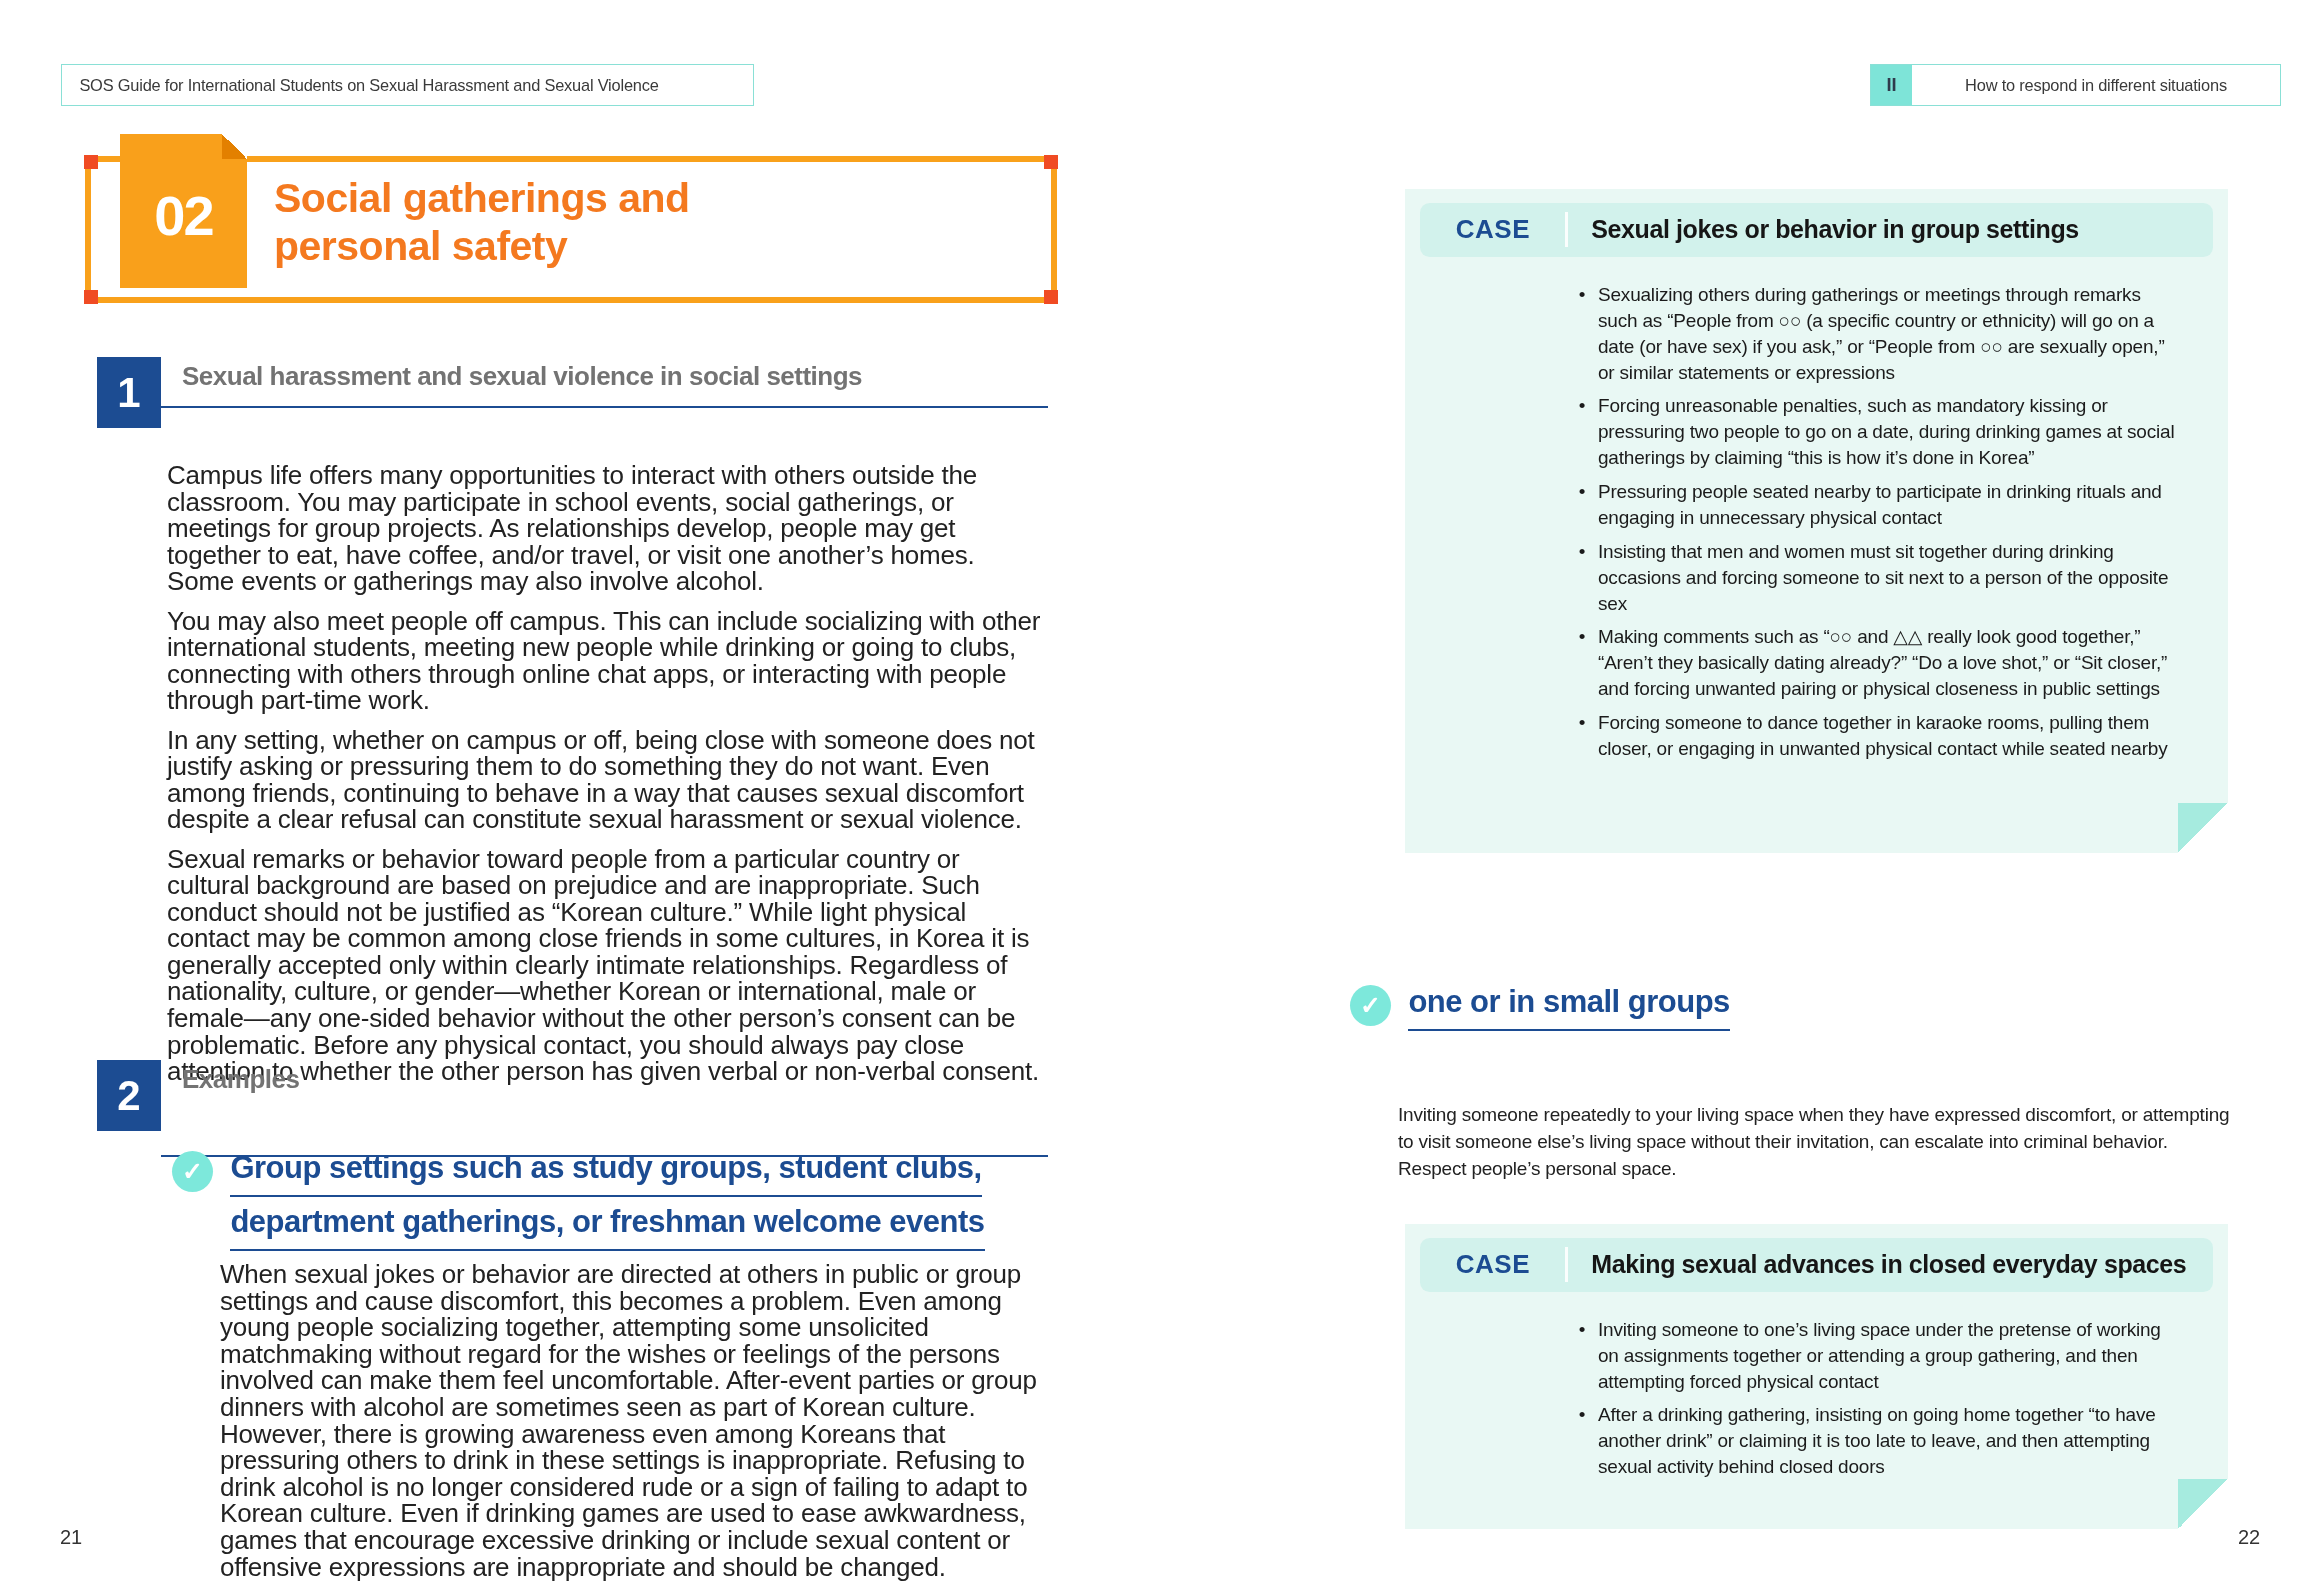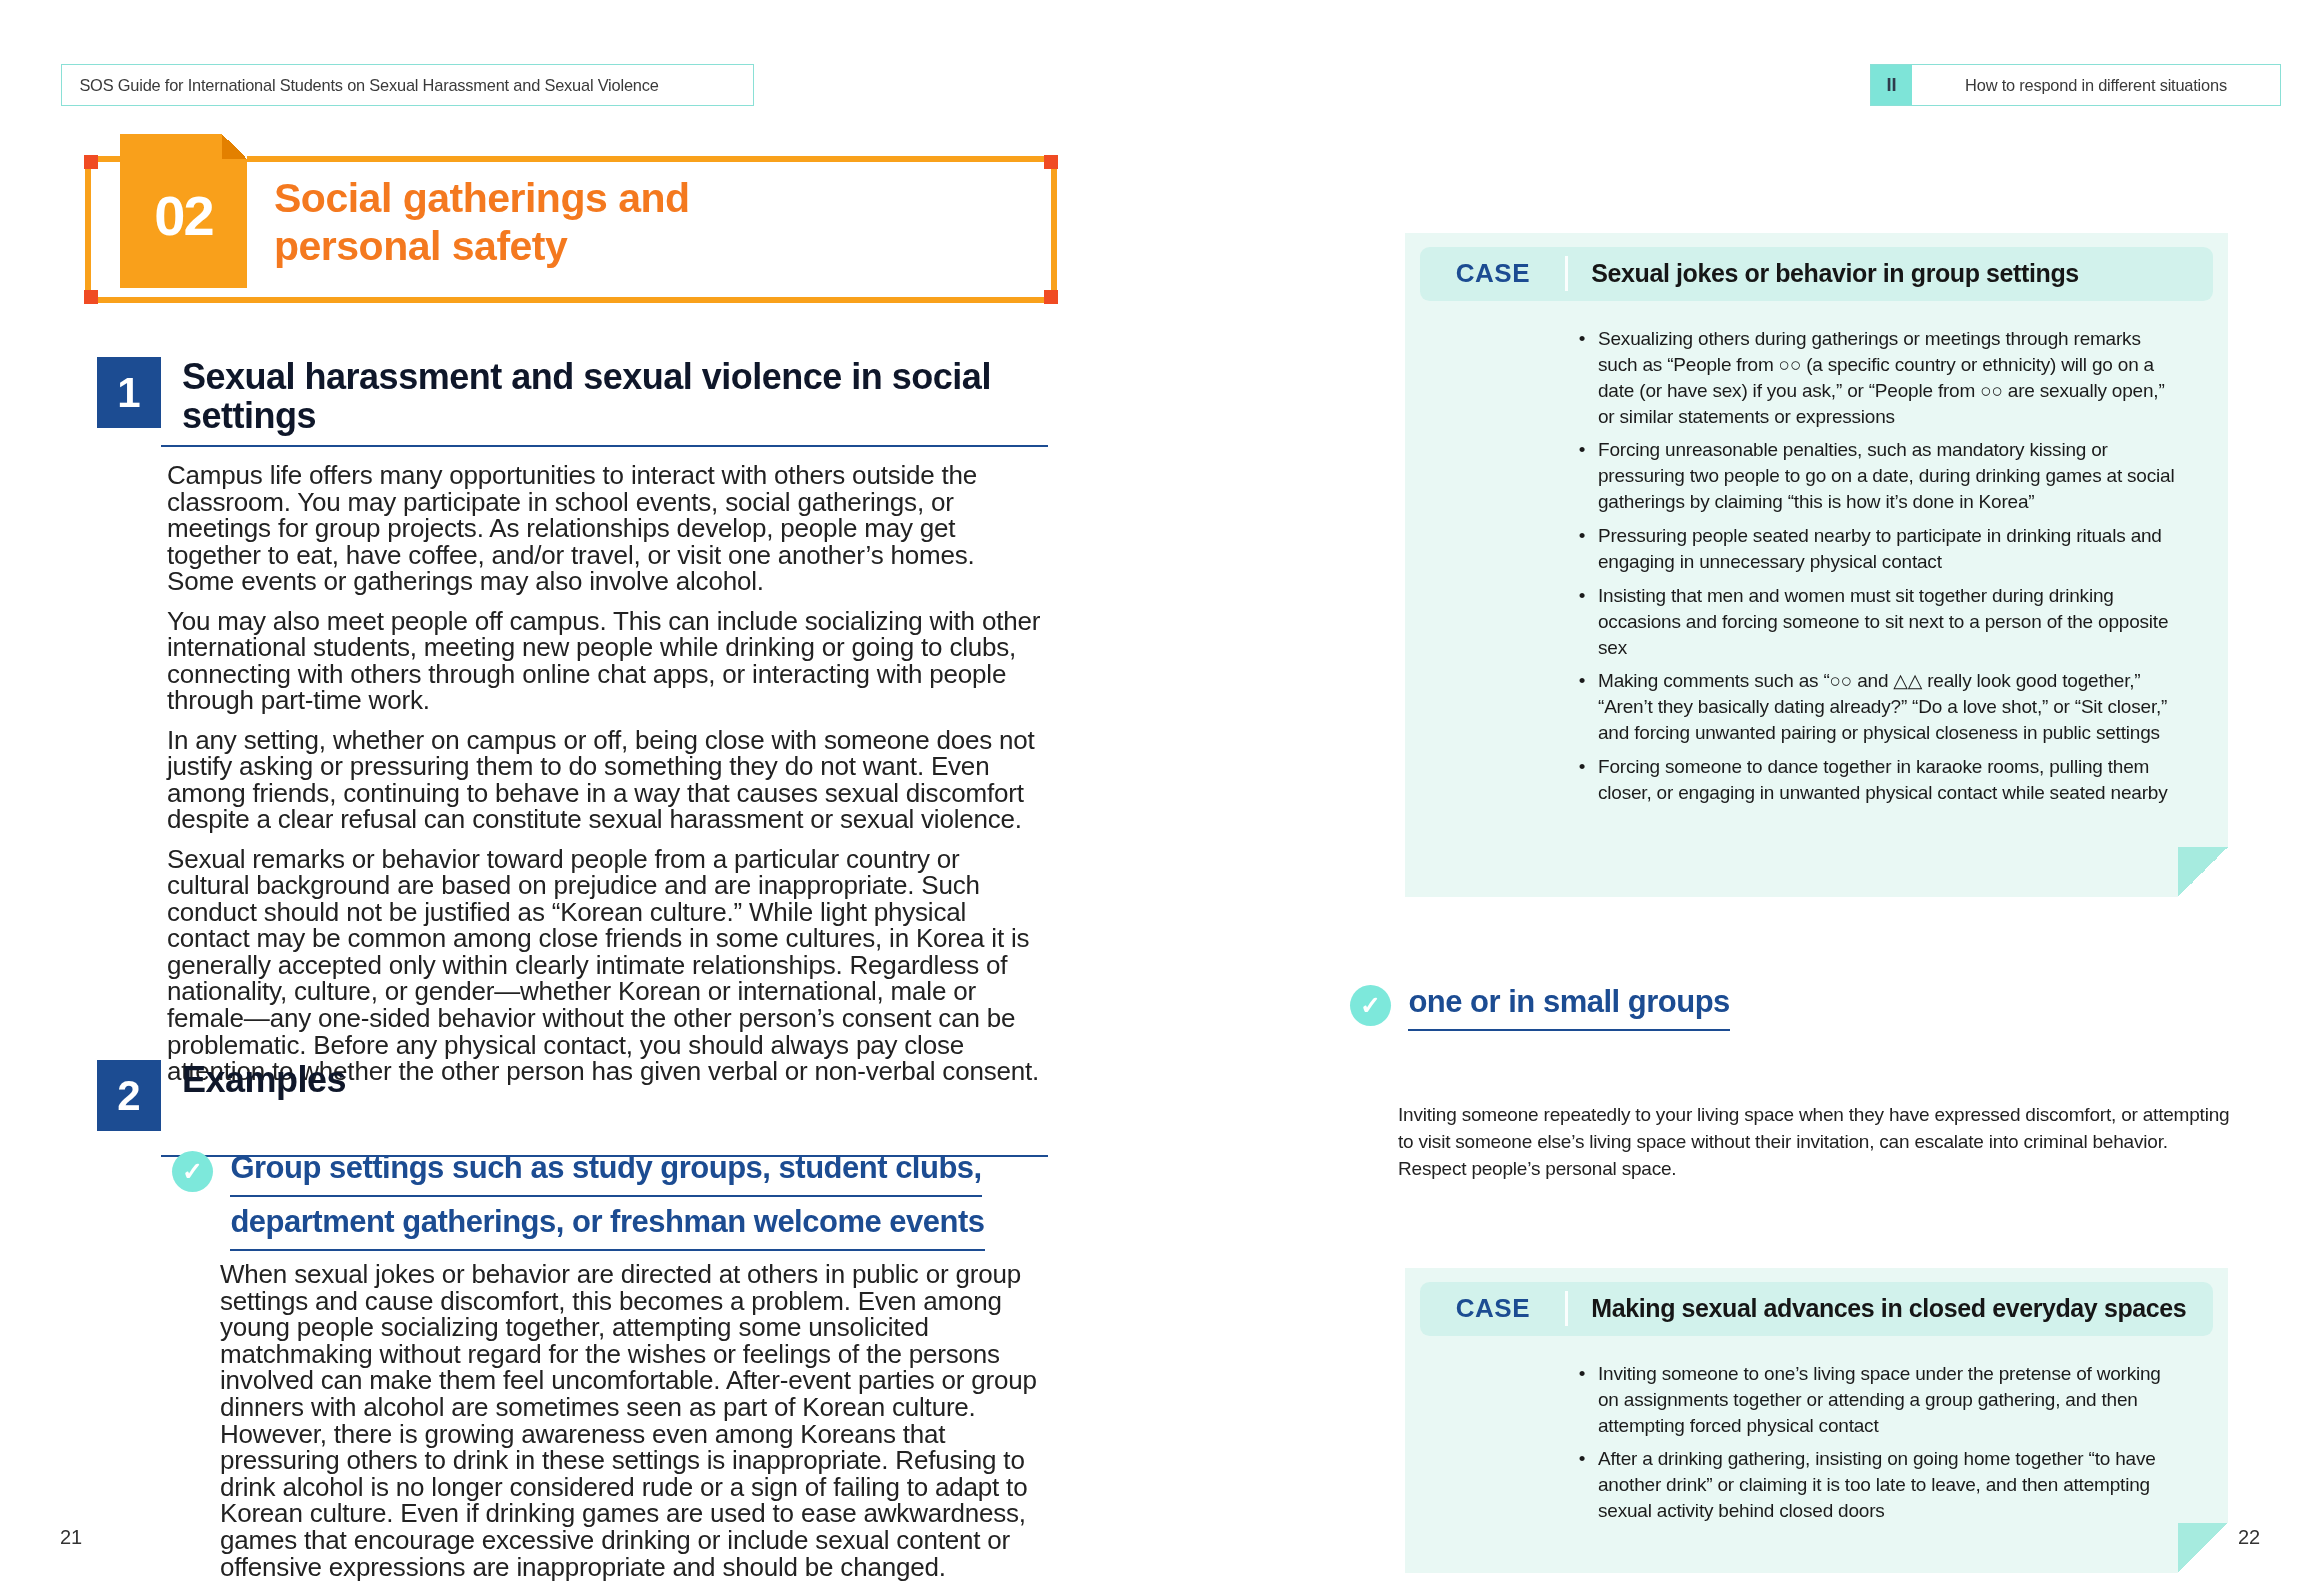--- a/index.html
+++ b/index.html
@@ -47,21 +47,21 @@
     line-height:48px;letter-spacing:-0.5px;
   }
 
   
   .section{position:absolute;left:97px;width:951px;display:flex;align-items:flex-start;}
   .sec-badge{
     flex:none;width:64px;height:71px;background:#1C4C92;color:#fff;
     font-size:42px;font-weight:800;display:flex;align-items:center;justify-content:center;
   }
   .sec-title{
-    flex:1;color:#0f172a;font-size:36px;font-weight:800;line-height:39px;
+    flex:1;color:#737373;font-size:26px;font-weight:800;line-height:39px;
     padding:0 0 9.7px 21px;border-bottom:2.9px solid #1C4C92;letter-spacing:-0.5px;
   }
   .sec-title.single{padding-bottom:56px;}
 
   .body-col{position:absolute;left:167px;width:881px;}
   .body-col p{margin:0 0 12.6px 0;font-size:26px;line-height:26.6px;color:#222;
     letter-spacing:-0.2px;}
 
   
   .check-head{position:absolute;display:flex;gap:17.4px;align-items:flex-start;}
@@ -70,21 +70,21 @@
     font-size:25px;font-weight:800;display:flex;align-items:center;justify-content:center;
     margin-top:1.9px;
   }
   .check-lines span{
     display:block;width:fit-content;color:#1C4C92;font-size:31px;font-weight:800;
     line-height:37px;letter-spacing:-0.5px;
     border-bottom:2.9px solid #1C4C92;padding-bottom:8.7px;margin-bottom:6.8px;
   }
 
   
-  .case-box{position:absolute;left:1405px;width:823px;background:#E9F8F4;box-sizing:border-box;margin-top:44px;}
+  .case-box{position:absolute;left:1405px;width:823px;background:#E9F8F4;box-sizing:border-box;}
   .case-box .fold{
     position:absolute;right:0;bottom:0;width:50px;height:50px;
     background:linear-gradient(to bottom right,#A6EBDF 0 50%,#ffffff 50% 100%);
   }
   .case-header{
     margin:13.5px 15.4px 0 15.4px;height:54px;background:#D2F2EC;border-radius:9.7px;
     display:flex;align-items:center;
   }
   .case-label{width:145px;text-align:center;color:#1C4C92;font-weight:800;font-size:26px;
     letter-spacing:0.5px;flex:none;}

